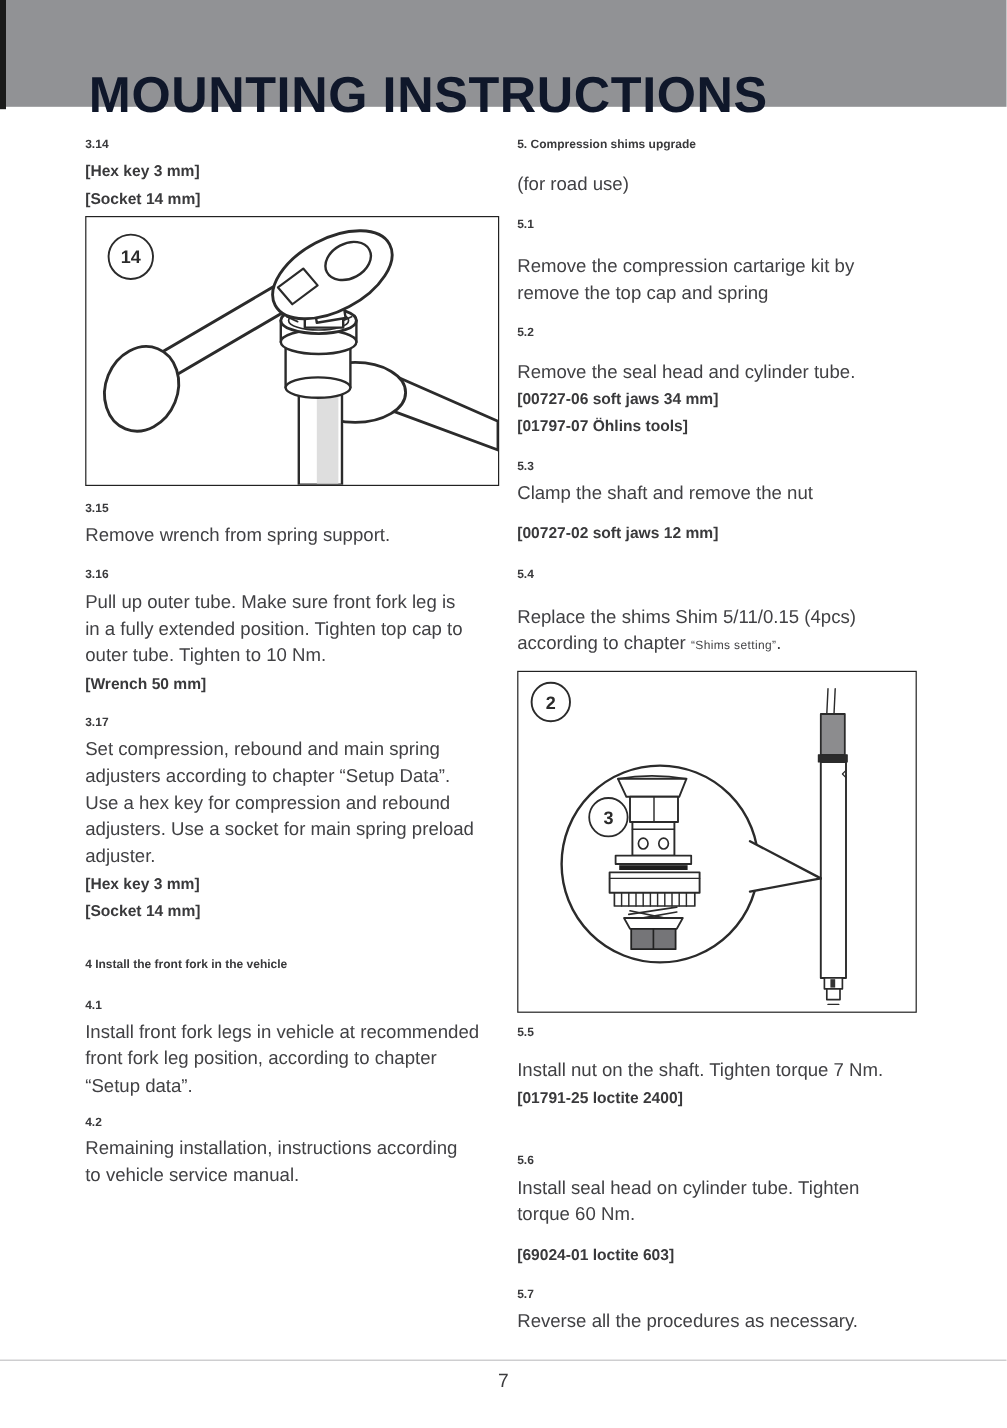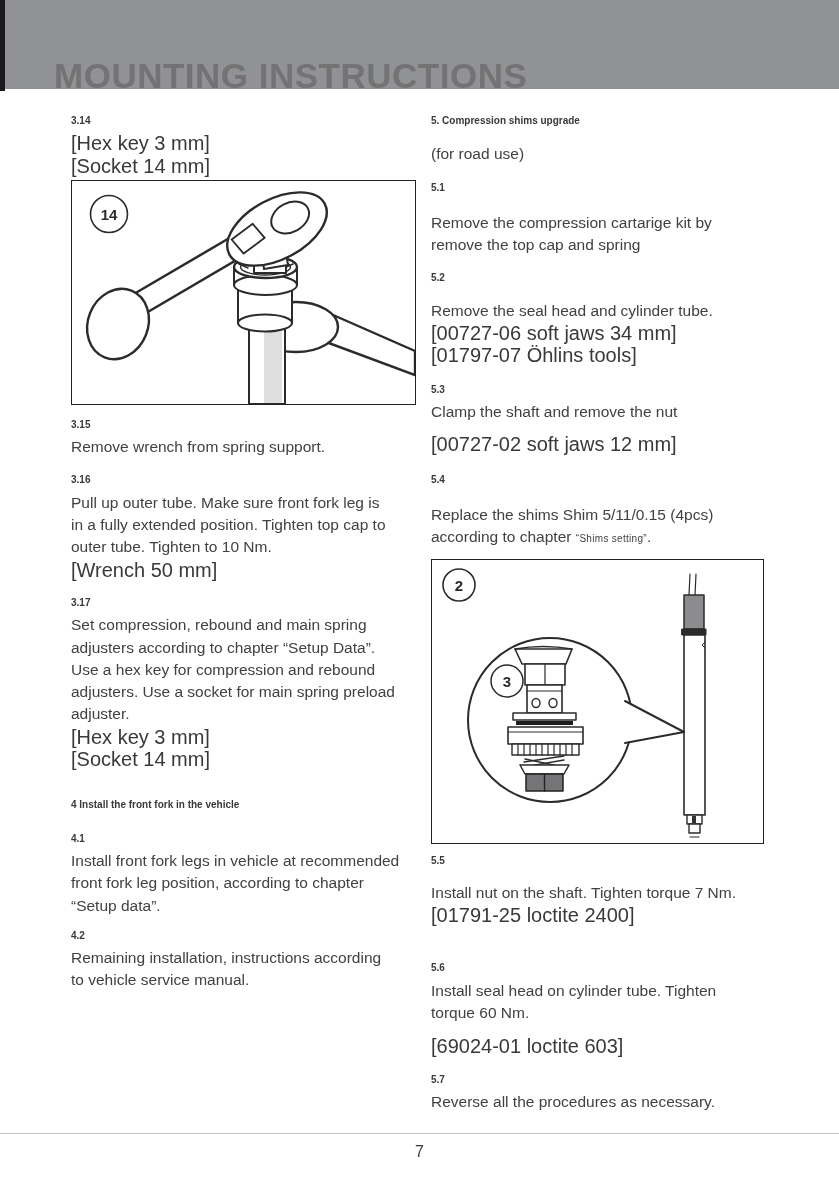--- a/index.html
+++ b/index.html
@@ -2,31 +2,31 @@
 <html><head>
 <meta charset="utf-8">
 <style>
   html,body{margin:0;padding:0;background:#ffffff;}
   .page{position:relative;width:839px;height:1190px;background:#ffffff;overflow:hidden;
         font-family:"Liberation Sans", sans-serif;color:#3e3e40;}
 
   
   .band{position:absolute;top:0;left:0;width:839px;height:89px;background:#919295;}
   .edge-bar{position:absolute;top:0;left:0;width:5px;height:91px;background:#1a1a1a;}
-  .title{position:absolute;left:54px;top:58px;margin:0;font-size:35px;font-weight:bold;
-         line-height:1;letter-spacing:.5px;color:#737373;white-space:nowrap;}
+  .title{position:absolute;left:74px;top:58px;margin:0;font-size:42px;font-weight:bold;
+         line-height:1;letter-spacing:.5px;color:#0f172a;white-space:nowrap;}
 
   
   .col{position:absolute;top:108px;}
   .col-left{left:71px;width:347px;}
   .col-right{left:431px;width:337px;}
 
   .h{margin:11px 0 0;font-size:10px;line-height:22.3px;font-weight:bold;color:#39393b;}
   .p{margin:0;font-size:15.5px;line-height:22.3px;white-space:pre-line;color:#414144;}
-  .tool{margin:0;font-size:20px;line-height:22.3px;font-weight:normal;white-space:pre-line;color:#39393b;}
+  .tool{margin:0;font-size:13px;line-height:22.3px;font-weight:bold;white-space:pre-line;color:#39393b;}
   .alt{font-size:10px;letter-spacing:.3px;}.mt2{margin-top:2px}.mt6{margin-top:6px}
   .mt8{margin-top:8px}.mt9{margin-top:9px}.mt10{margin-top:10px}.mt11{margin-top:11px}
   .mt12{margin-top:12px}.mt13{margin-top:13px}.mt21{margin-top:31px}.mt24{margin-top:24px}
 
   figure{margin:0;}
   .figbox{border:1.6px solid #222;background:#fff;font-weight:bold;}
   .fig14{width:343px;height:223px;margin-top:3px;}
   .fig2{width:331px;height:283px;margin-top:9px;}
   .figbox svg{display:block;}
   .figtext{font-family:"Liberation Sans",sans-serif;font-size:15px;fill:#2b2b2b;}

